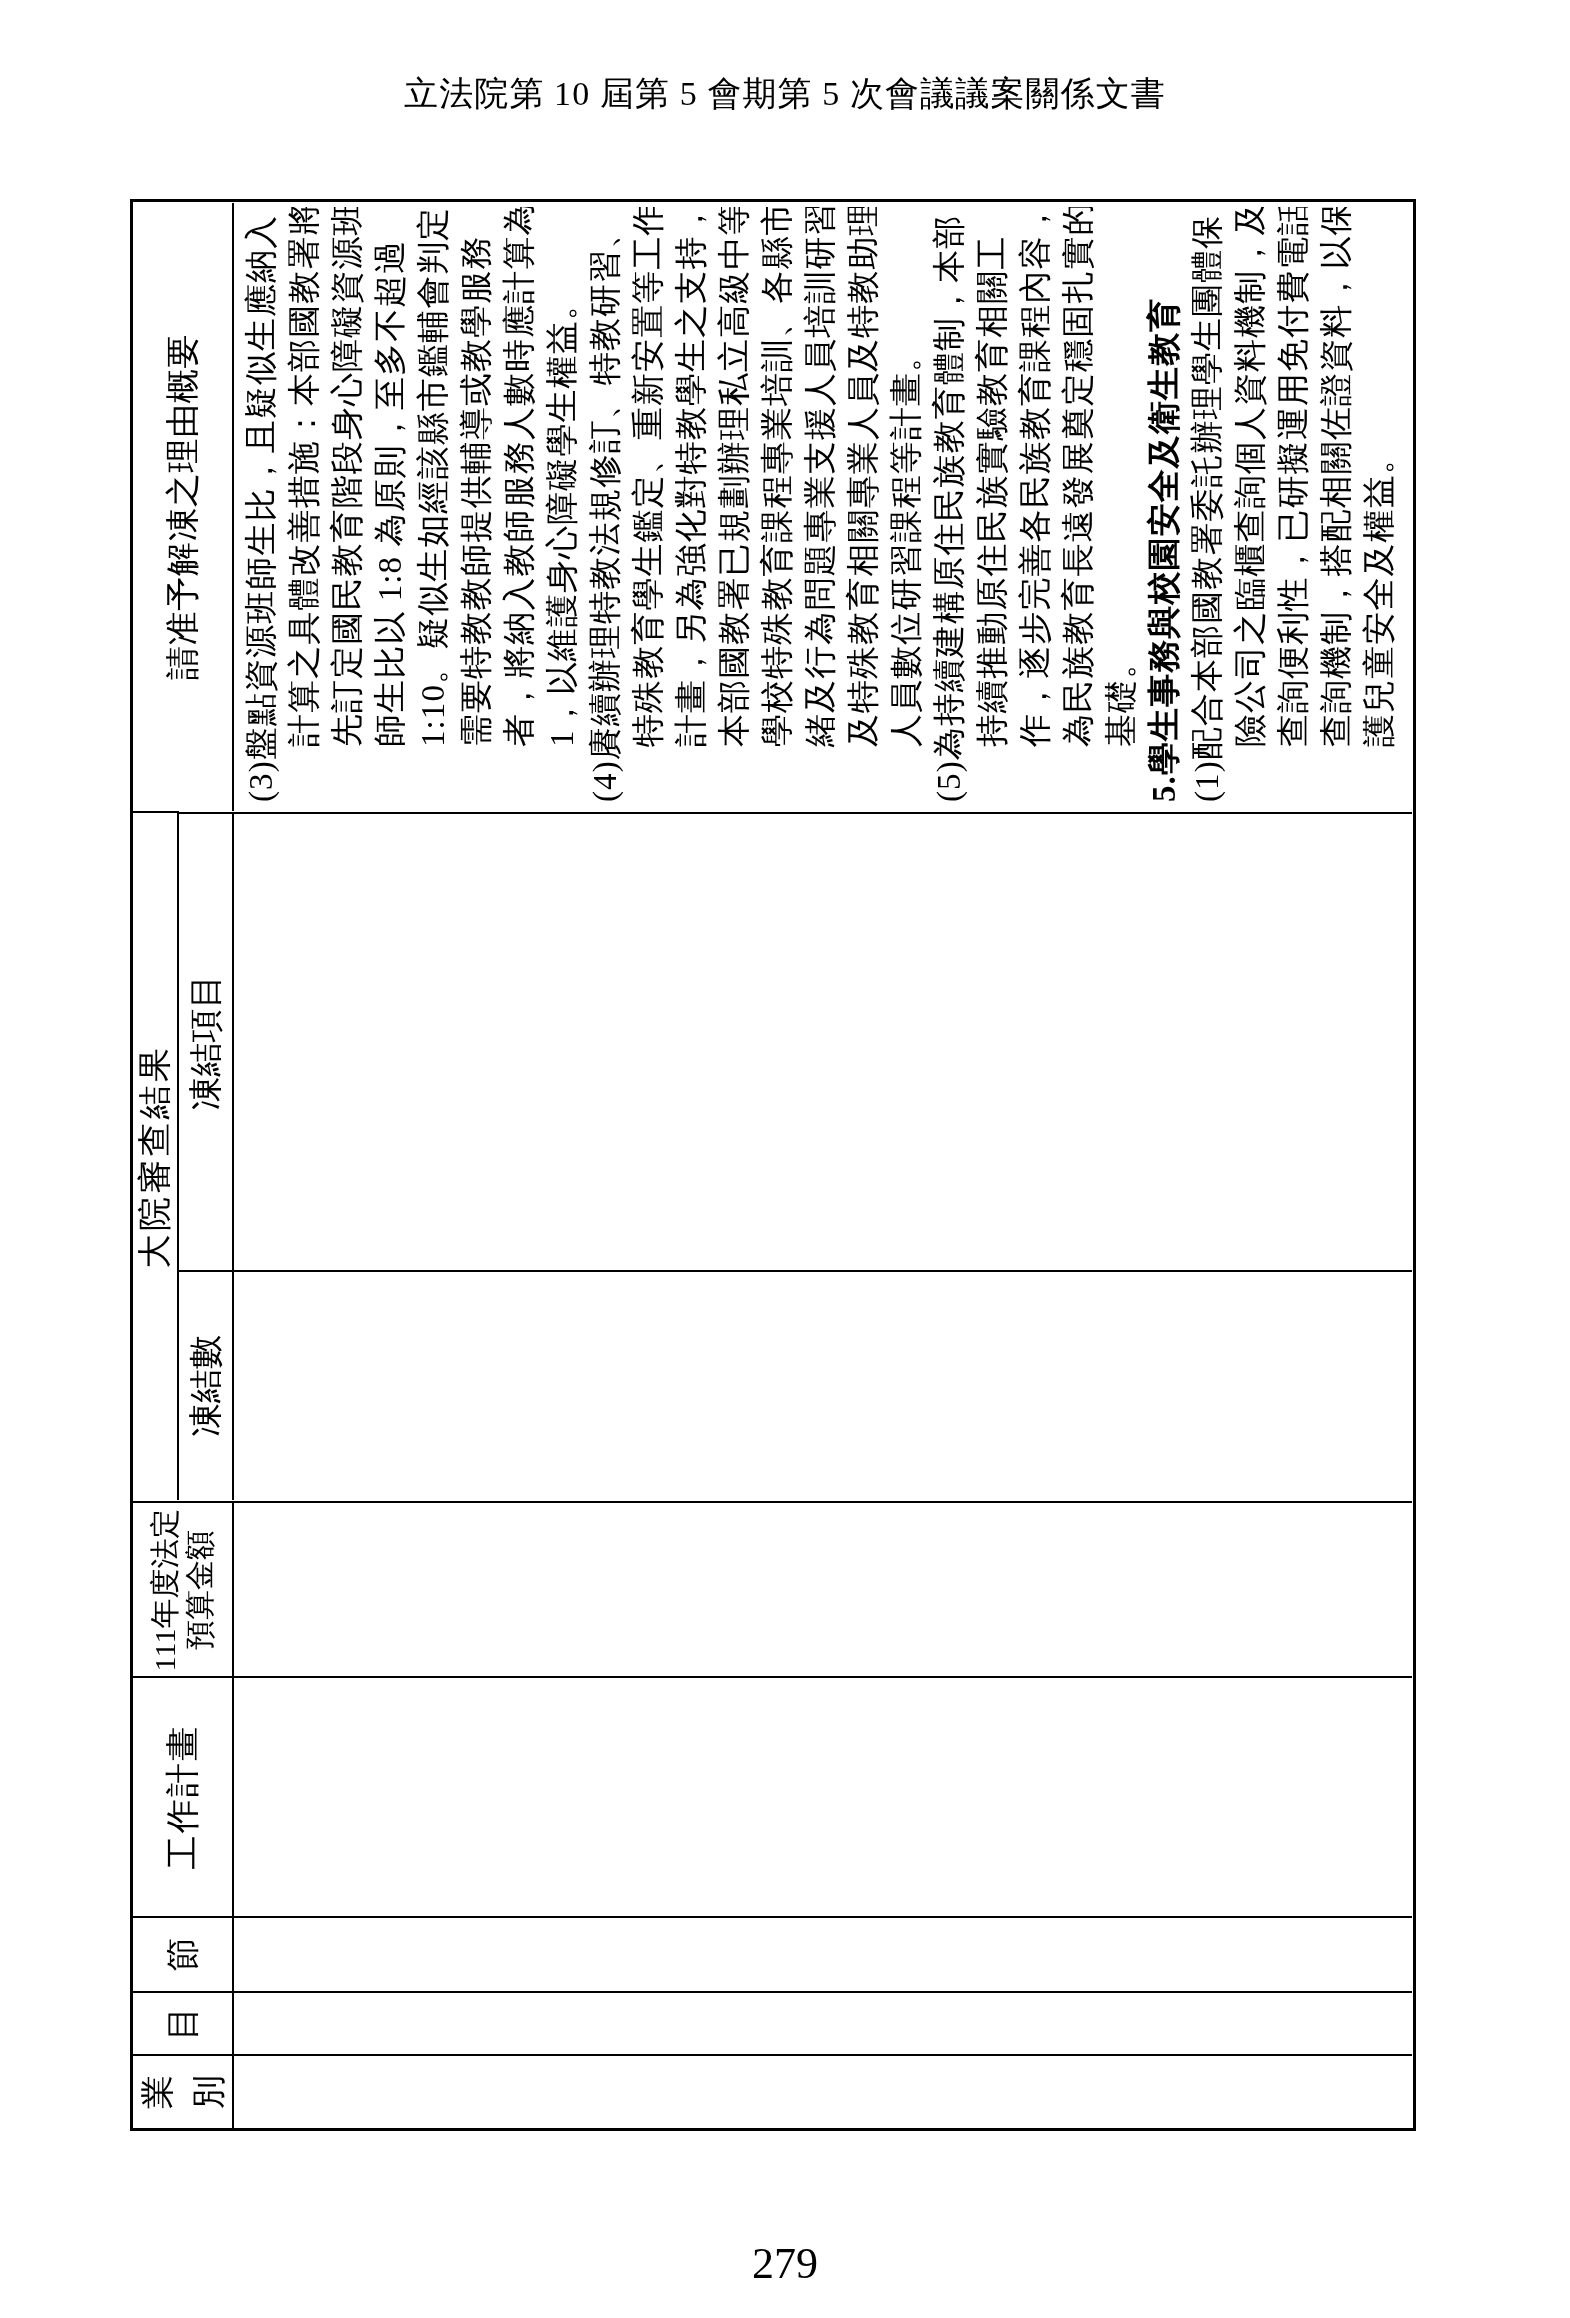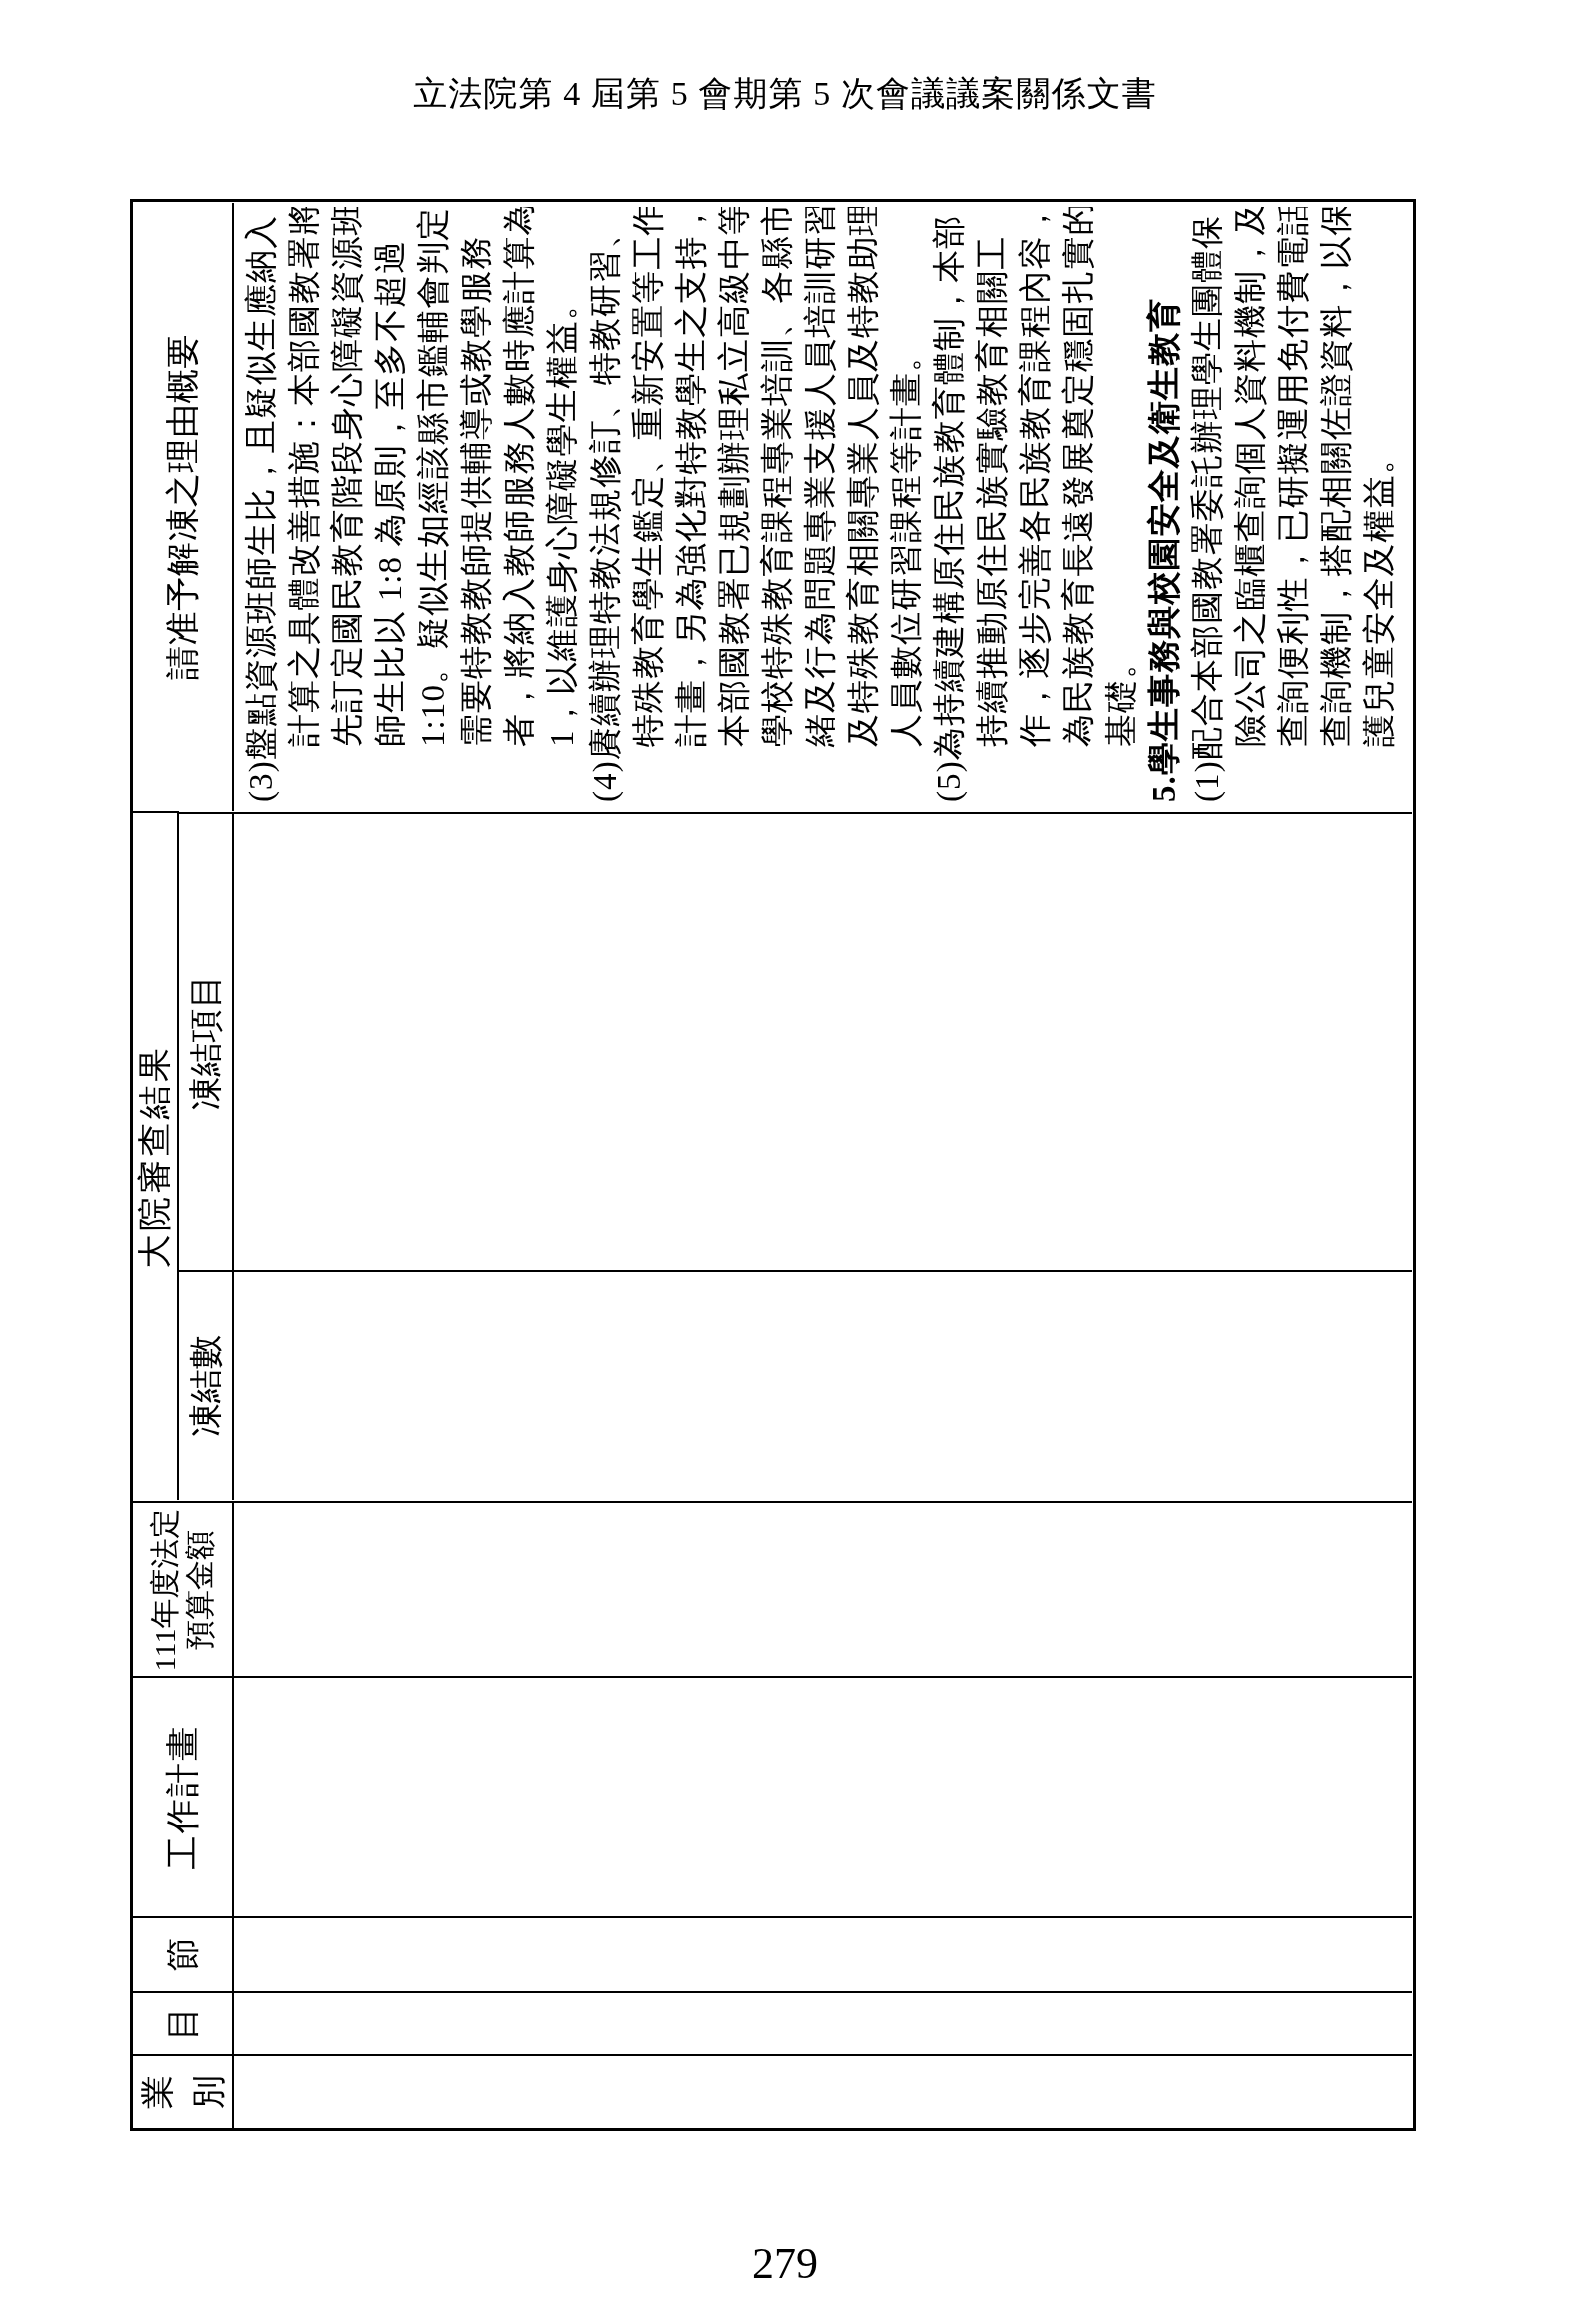--- a/index.html
+++ b/index.html
@@ -101,21 +101,21 @@
     overflow: hidden;
   }
   .c-reason .line.indent { padding-left: 55px; }
   .c-reason .line.bold { font-weight: bold; }
 </style>
 </head>
 <body>
 
 <div class="page">
 
-  <div class="page-header">立法院第 4 屆第 5 會期第 5 次會議議案關係文書</div>
+  <div class="page-header">立法院第 10 屆第 5 會期第 5 次會議議案關係文書</div>
 
   <div class="rotated-table">
 
     <div class="cell h-category">
       <span class="stack2">業別</span>
     </div>
     <div class="cell h-item">
       <span>目</span>
     </div>
     <div class="cell h-section">

